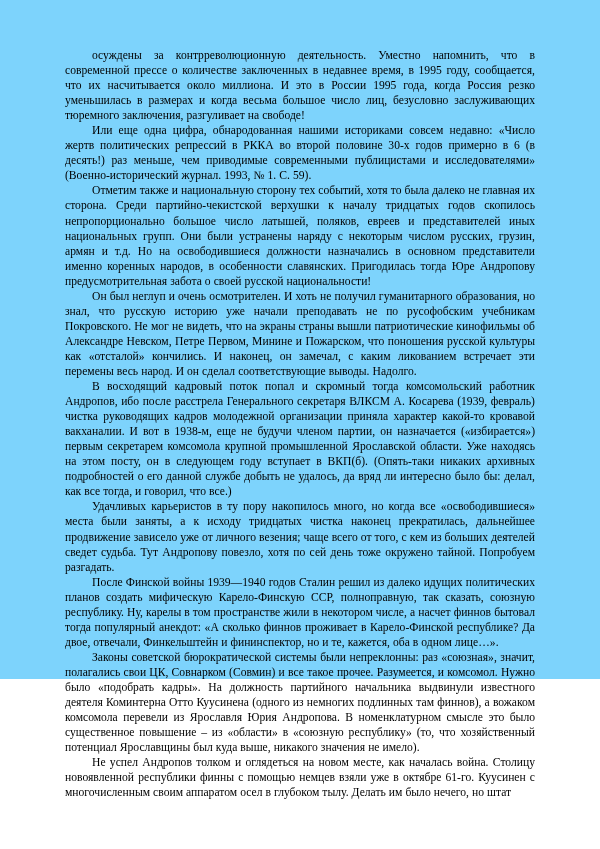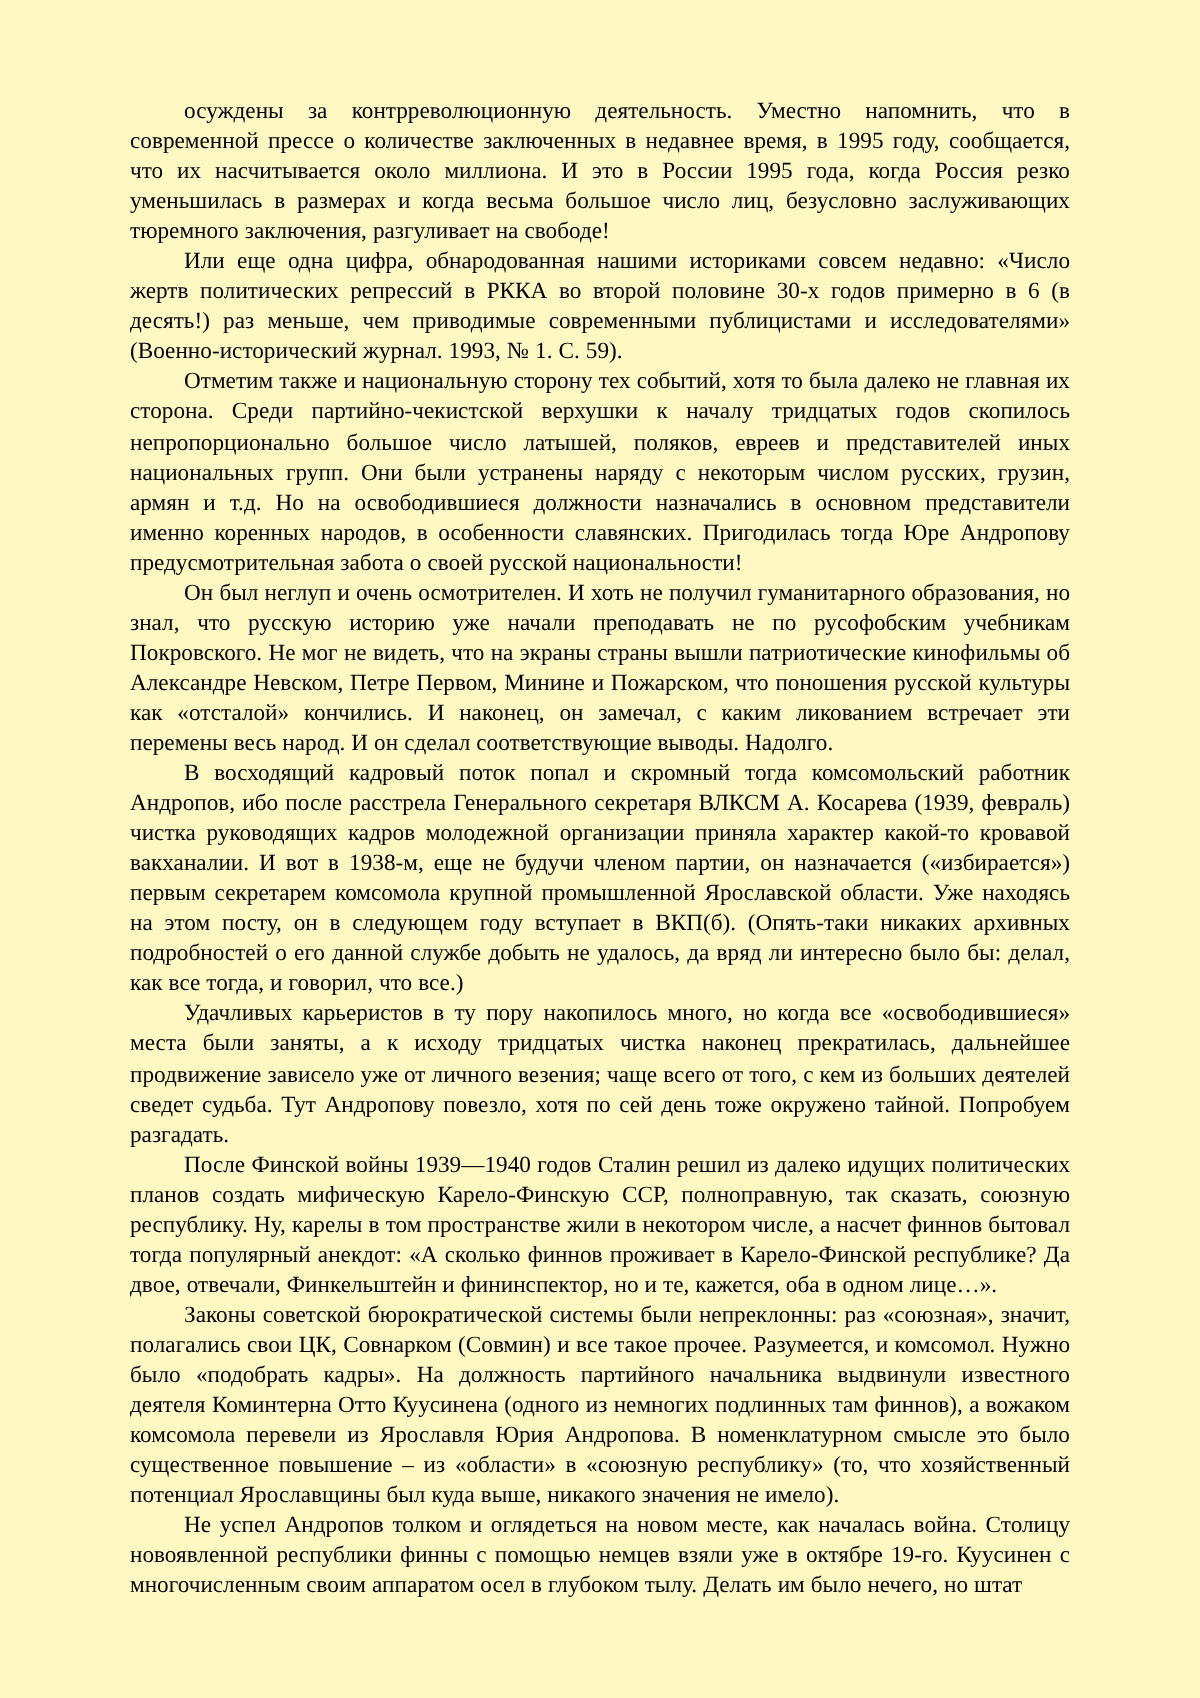--- a/index.html
+++ b/index.html
@@ -10,22 +10,22 @@
   body {
     width: 600px;
     height: 849px;
     overflow: hidden;
     font-family: "Liberation Serif", "DejaVu Serif", serif;
     color: #000000;
   }
   .page {
     position: relative;
     width: 600px;
-    height: 849px;
-    background: #fef9c3;
+    height: 679px;
+    background: #7dd3fc;
     box-sizing: border-box;
   }
   .text-column {
     position: absolute;
     left: 65px;
     top: 48px;
     width: 470px;
     text-align: justify;
     text-justify: inter-word;
     font-size: 11.6px;
@@ -50,15 +50,15 @@
 <div class="page">
   <div class="text-column">
     <p class="para">осуждены за контрреволюционную деятельность. Уместно напомнить, что в современной прессе о количестве заключенных в недавнее время, в 1995 году, сообщается, что их насчитывается около миллиона. И это в России 1995 года, когда Россия резко уменьшилась в размерах и когда весьма большое число лиц, безусловно заслуживающих тюремного заключения, разгуливает на свободе!</p>
     <p class="para">Или еще одна цифра, обнародованная нашими историками совсем недавно: «Число жертв политических репрессий в РККА во второй половине 30-х годов примерно в 6 (в десять!) раз меньше, чем приводимые современными публицистами и исследователями» (Военно-исторический журнал. 1993, № 1. С. 59).</p>
     <p class="para">Отметим также и национальную сторону тех событий, хотя то была далеко не главная их сторона. Среди партийно-чекистской верхушки к началу тридцатых годов скопилось непропорционально большое число латышей, поляков, евреев и представителей иных национальных групп. Они были устранены наряду с некоторым числом русских, грузин, армян и т.д. Но на освободившиеся должности назначались в основном представители именно коренных народов, в особенности славянских. Пригодилась тогда Юре Андропову предусмотрительная забота о своей русской национальности!</p>
     <p class="para">Он был неглуп и очень осмотрителен. И хоть не получил гуманитарного образования, но знал, что русскую историю уже начали преподавать не по русофобским учебникам Покровского. Не мог не видеть, что на экраны страны вышли патриотические кинофильмы об Александре Невском, Петре Первом, Минине и Пожарском, что поношения русской культуры как «отсталой» кончились. И наконец, он замечал, с каким ликованием встречает эти перемены весь народ. И он сделал соответствующие выводы. Надолго.</p>
     <p class="para">В восходящий кадровый поток попал и скромный тогда комсомольский работник Андропов, ибо после расстрела Генерального секретаря ВЛКСМ А. Косарева (1939, февраль) чистка руководящих кадров молодежной организации приняла характер какой-то кровавой вакханалии. И вот в 1938-м, еще не будучи членом партии, он назначается («избирается») первым секретарем комсомола крупной промышленной Ярославской области. Уже находясь на этом посту, он в следующем году вступает в ВКП(б). (Опять-таки никаких архивных подробностей о его данной службе добыть не удалось, да вряд ли интересно было бы: делал, как все тогда, и говорил, что все.)</p>
     <p class="para">Удачливых карьеристов в ту пору накопилось много, но когда все «освободившиеся» места были заняты, а к исходу тридцатых чистка наконец прекратилась, дальнейшее продвижение зависело уже от личного везения; чаще всего от того, с кем из больших деятелей сведет судьба. Тут Андропову повезло, хотя по сей день тоже окружено тайной. Попробуем разгадать.</p>
     <p class="para">После Финской войны 1939—1940 годов Сталин решил из далеко идущих политических планов создать мифическую Карело-Финскую ССР, полноправную, так сказать, союзную республику. Ну, карелы в том пространстве жили в некотором числе, а насчет финнов бытовал тогда популярный анекдот: «А сколько финнов проживает в Карело-Финской республике? Да двое, отвечали, Финкельштейн и фининспектор, но и те, кажется, оба в одном лице…».</p>
     <p class="para">Законы советской бюрократической системы были непреклонны: раз «союзная», значит, полагались свои ЦК, Совнарком (Совмин) и все такое прочее. Разумеется, и комсомол. Нужно было «подобрать кадры». На должность партийного начальника выдвинули известного деятеля Коминтерна Отто Куусинена (одного из немногих подлинных там финнов), а вожаком комсомола перевели из Ярославля Юрия Андропова. В номенклатурном смысле это было существенное повышение – из «области» в «союзную республику» (то, что хозяйственный потенциал Ярославщины был куда выше, никакого значения не имело).</p>
-    <p class="para">Не успел Андропов толком и оглядеться на новом месте, как началась война. Столицу новоявленной республики финны с помощью немцев взяли уже в октябре 19-го. Куусинен с многочисленным своим аппаратом осел в глубоком тылу. Делать им было нечего, но штат</p>
+    <p class="para">Не успел Андропов толком и оглядеться на новом месте, как началась война. Столицу новоявленной республики финны с помощью немцев взяли уже в октябре 61-го. Куусинен с многочисленным своим аппаратом осел в глубоком тылу. Делать им было нечего, но штат</p>
   </div>
 </div>
 
 </body></html>

